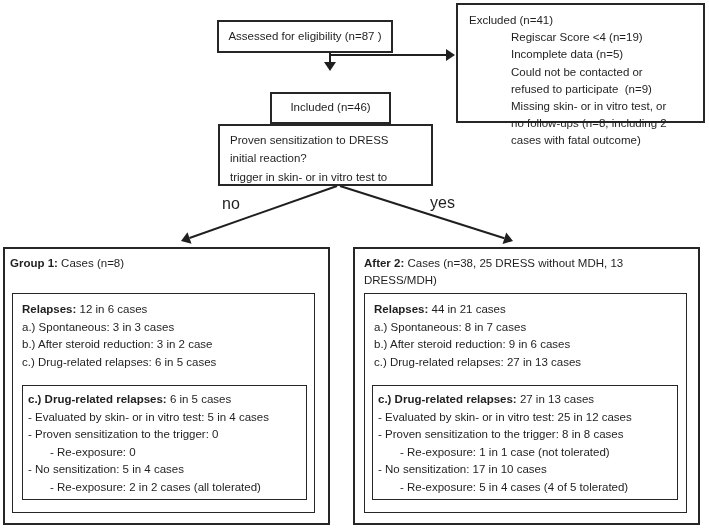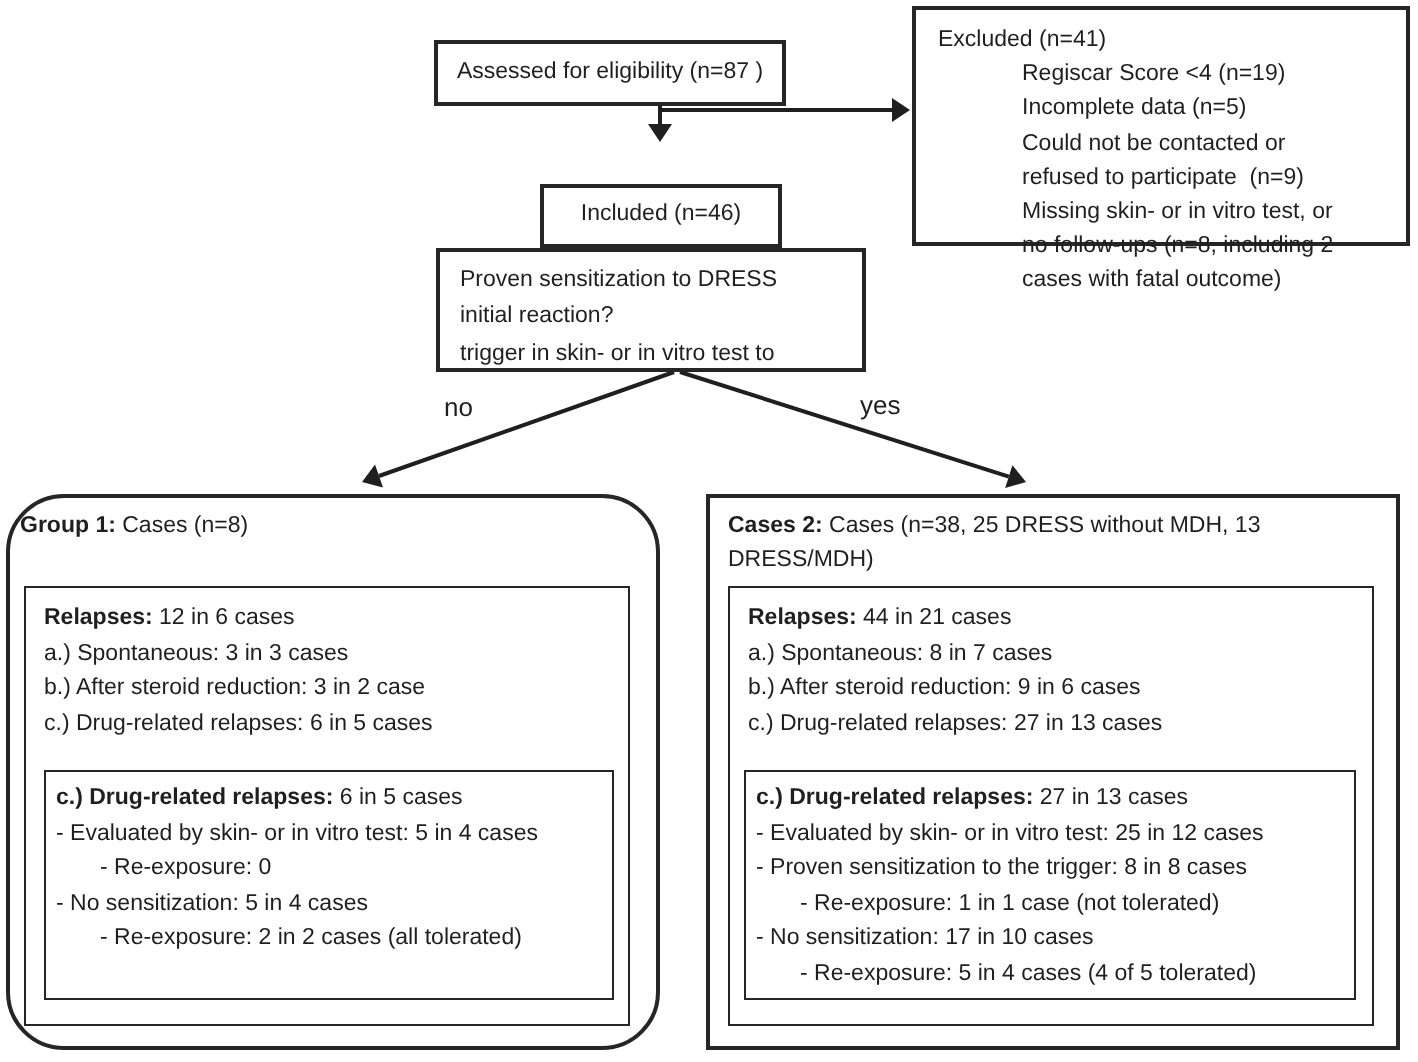--- a/index.html
+++ b/index.html
@@ -15,25 +15,25 @@
   .center { display:flex; align-items:center; justify-content:center; text-align:center; }
 
   #assessed { left:217px; top:20px;  width:176px; height:33px; }
   #included { left:270px; top:72px; width:121px; height:32px;margin-top:20px; }
   #question { left:218px; top:124px; width:215px; height:62px; padding:5px 4px 16px 10px; }
   #question .line { line-height:18.3px; }
   #excluded { left:456px; top:3px; width:249px; height:120px; padding:7px 4px 0 11px; }
   #excluded .line { line-height:17.2px; }
   #excluded .sub { margin-left:42px; }
 
-  .edge-label { position:absolute; font-size:13px; line-height:14px; }
+  .edge-label { position:absolute; font-size:16px; line-height:14px; }
   #label-no  { left:222px; top:197px; }
   #label-yes { left:430px; top:196px; }
 
-  #g1 { left:3px;   top:247px; width:327px; height:278px;border-radius:29px; }
+  #g1 { left:3px;   top:247px; width:327px; height:278px; }
   #g2 { left:353px; top:247px; width:347px; height:278px; }
   .gtitle { white-space:pre; line-height:17px; }
   #g1 .gtitle { margin:6px 6px 0 5px; }
   #g2 .gtitle { margin:6px 6px 0 9px; }
 
   #relapses1 { left:7px; top:44px; width:303px; height:220px; padding:7px 3px 0 9px; }
   #cbox1     { left:9px; top:91px; width:285px; height:115px; padding:5px 2px 0 5px; }
   #relapses2 { left:9px; top:44px; width:323px; height:220px; padding:7px 3px 0 9px; }
   #cbox2     { left:7px; top:91px; width:306px; height:115px; padding:5px 2px 0 5px; }
   .indent { padding-left:22px; }
@@ -93,29 +93,30 @@
 
     <div id="relapses1" class="innerbox">
       <div class="line"><span class="b">Relapses:</span><span> 12 in 6 cases</span></div>
       <div class="line">a.) Spontaneous: 3 in 3 cases</div>
       <div class="line">b.) After steroid reduction: 3 in 2 case</div>
       <div class="line">c.) Drug-related relapses: 6 in 5 cases</div>
 
       <div id="cbox1" class="innerbox">
         <div class="line"><span class="b">c.) Drug-related relapses:</span><span> 6 in 5 cases</span></div>
         <div class="line">- Evaluated by skin- or in vitro test: 5 in 4 cases</div>
+        <div class="line">- Proven sensitization to the trigger: 0</div>
         <div class="line indent">- Re-exposure: 0</div>
         <div class="line">- No sensitization: 5 in 4 cases</div>
         <div class="line indent">- Re-exposure: 2 in 2 cases (all tolerated)</div>
       </div>
     </div>
   </div>
 
   <div id="g2" class="box">
-    <div class="gtitle"><span class="b">Cases 2:</span><span> Cases (n=38, 25 DRESS without MDH, 13</span></div>
+    <div class="gtitle"><span class="b">After 2:</span><span> Cases (n=38, 25 DRESS without MDH, 13</span></div>
     <div class="gtitle" style="margin-top:0;">DRESS/MDH)</div>
 
     <div id="relapses2" class="innerbox">
       <div class="line"><span class="b">Relapses:</span><span> 44 in 21 cases</span></div>
       <div class="line">a.) Spontaneous: 8 in 7 cases</div>
       <div class="line">b.) After steroid reduction: 9 in 6 cases</div>
       <div class="line">c.) Drug-related relapses: 27 in 13 cases</div>
 
       <div id="cbox2" class="innerbox">
         <div class="line"><span class="b">c.) Drug-related relapses:</span><span> 27 in 13 cases</span></div>

